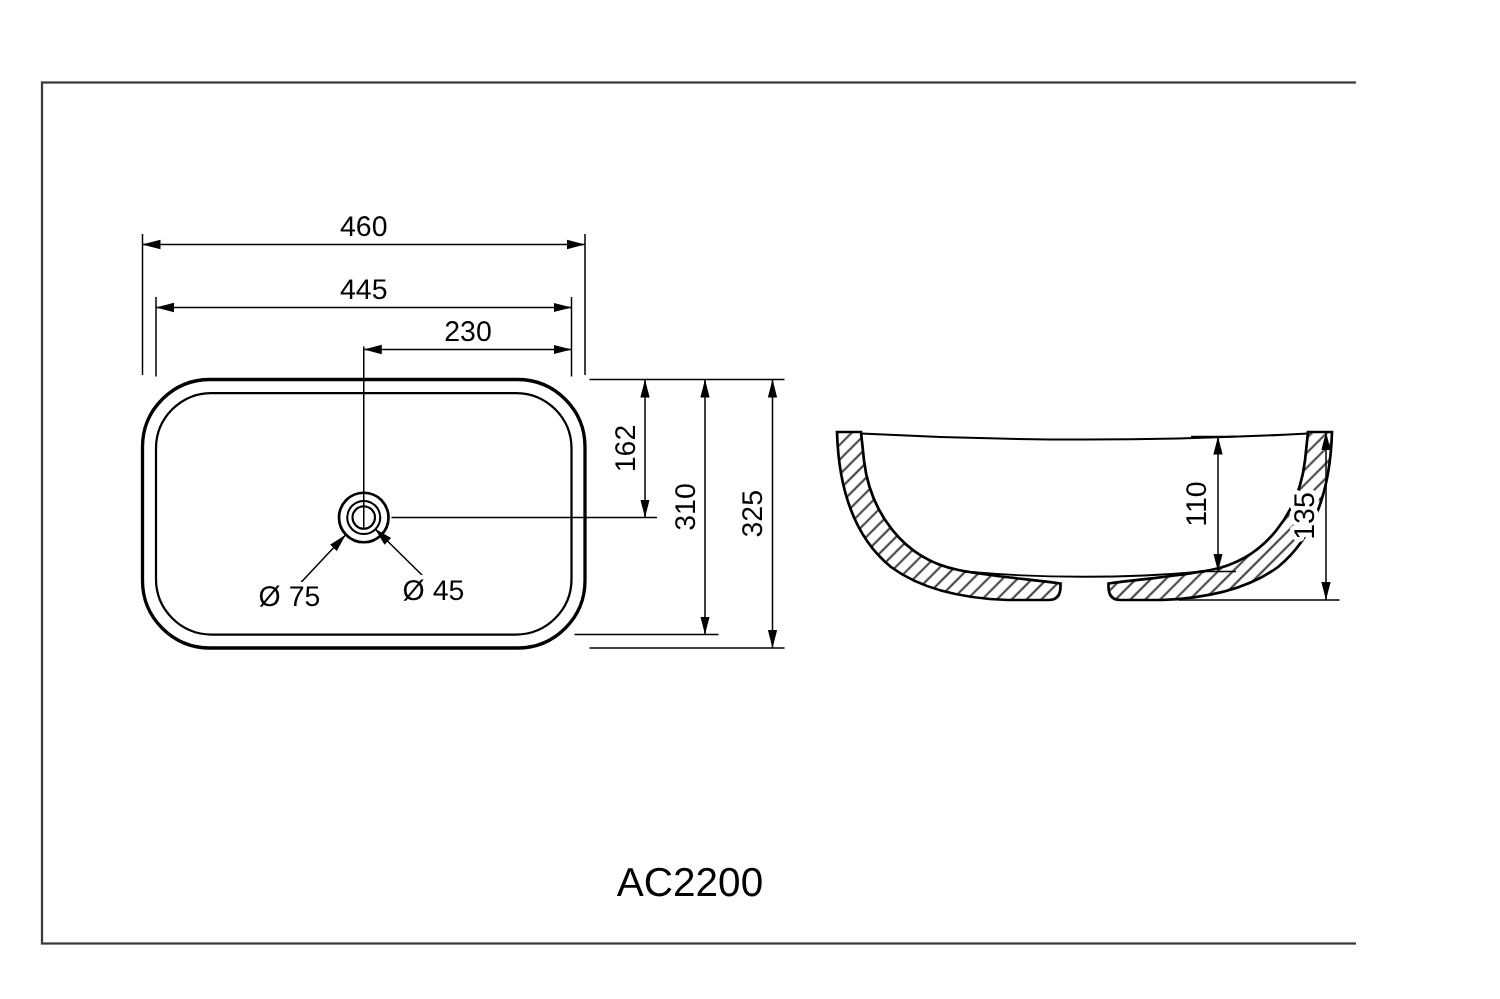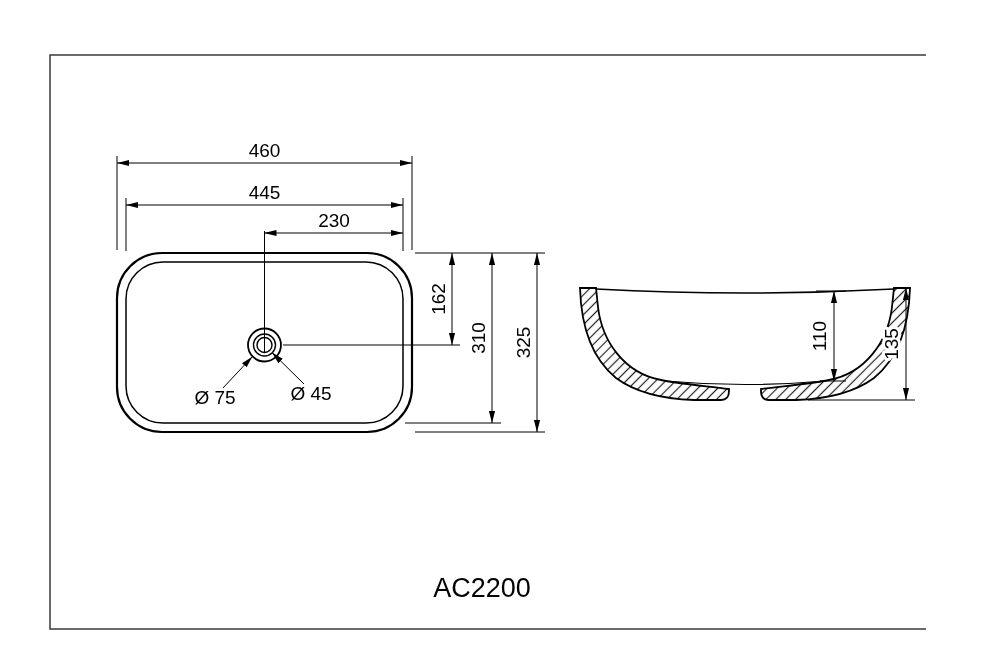--- a/index.html
+++ b/index.html
@@ -1,16 +1,16 @@
 <!DOCTYPE html>
 <html><head>
 <meta charset="utf-8">
 <style>
   html,body{margin:0;padding:0;background:#ffffff;}
-  .stage{width:904px;height:666px;position:relative;background:#ffffff;overflow:hidden;margin-left:22px;}
+  .stage{width:904px;height:666px;position:relative;background:#ffffff;overflow:hidden;}
   svg{display:block;}
   .thin{stroke:#000;stroke-width:1;fill:none;}
   .dimline{stroke:#000;stroke-width:1;fill:none;}
   .objline{fill:none;stroke:#000;}
   .dimtxt{
     font-family:"Liberation Sans","DejaVu Sans",sans-serif;
     font-size:19px;fill:#000;
     paint-order:stroke;stroke:#ffffff;stroke-width:6px;stroke-linejoin:round;
   }
   .titletxt{

